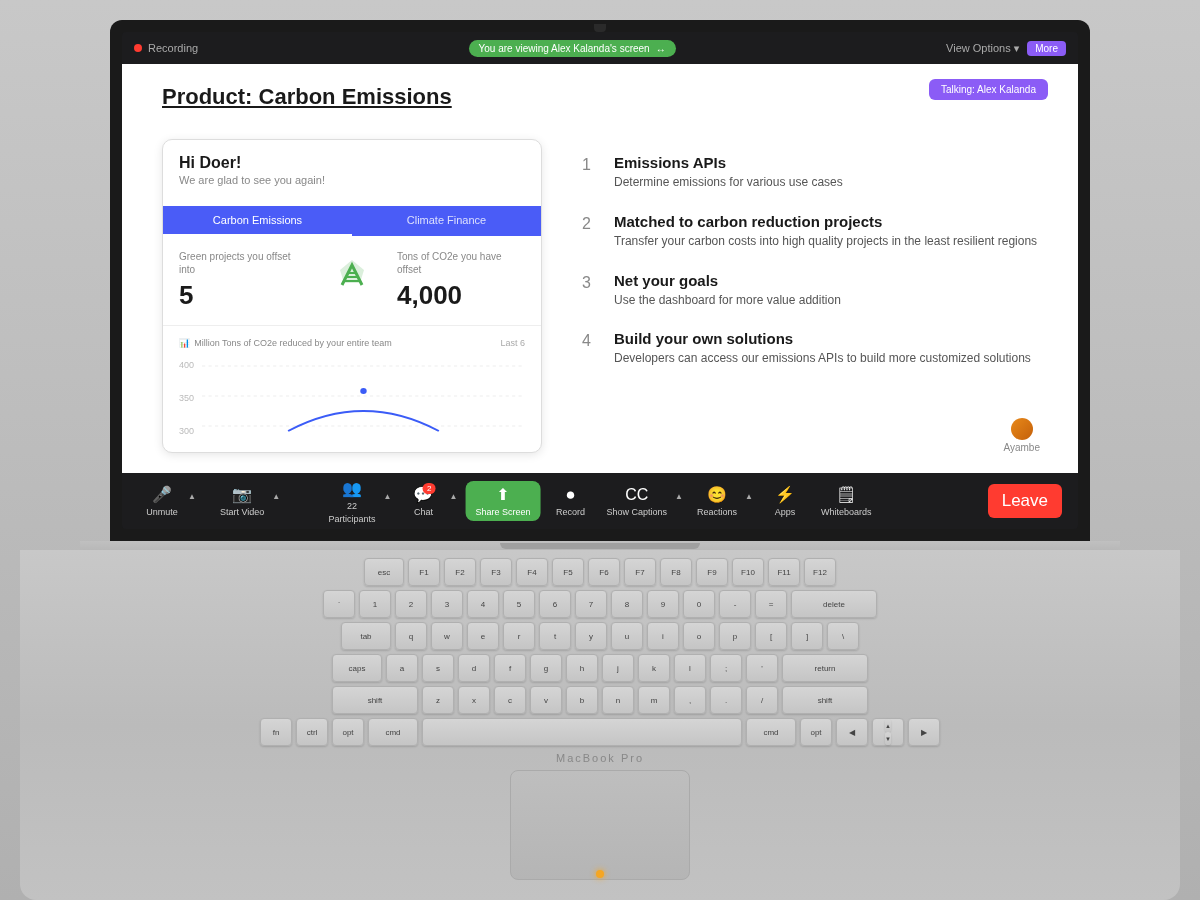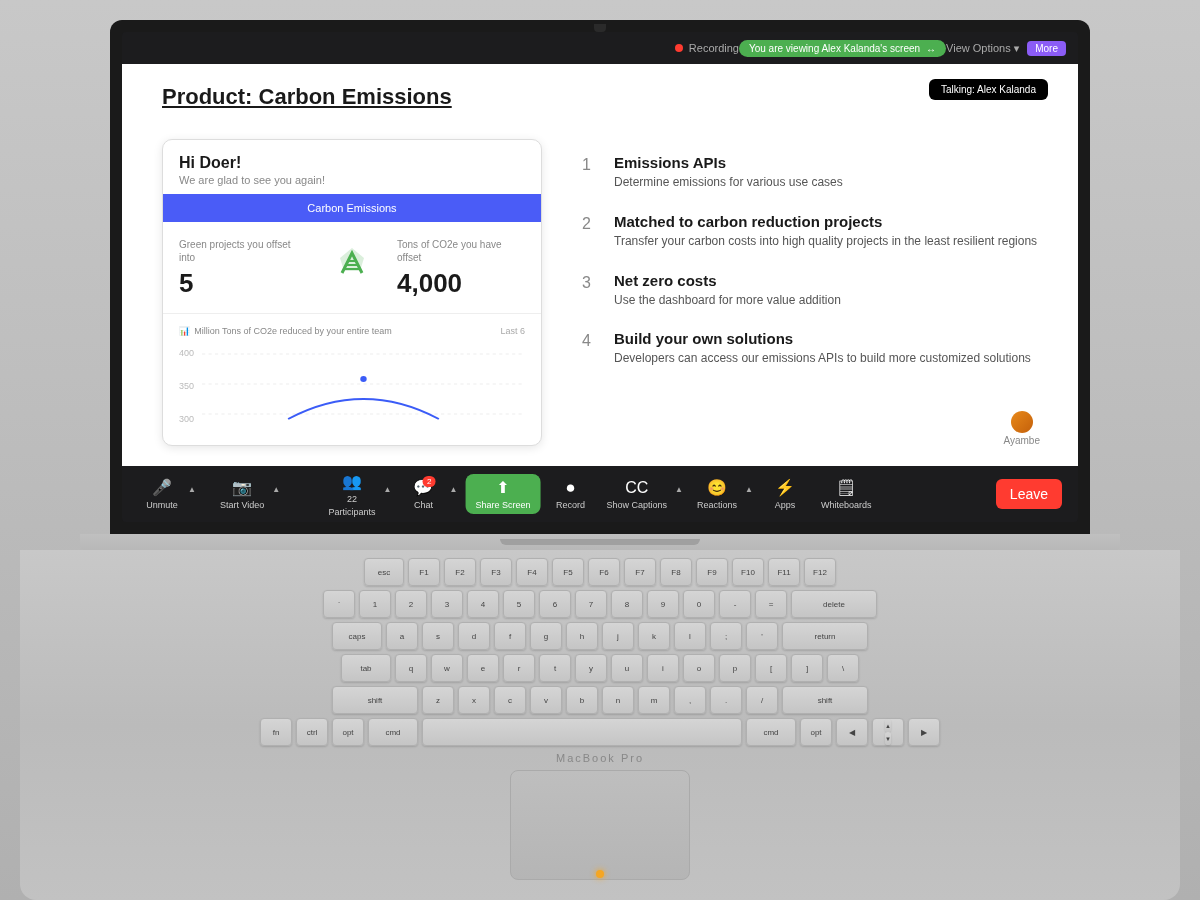--- a/index.html
+++ b/index.html
@@ -55,21 +55,21 @@
       display: flex;
       flex-direction: column;
     }
 
     
     .zoom-top-bar {
       height: 32px;
       background: #1c1c1e;
       display: flex;
       align-items: center;
-      justify-content: flex-end;
+      justify-content: space-between;
       padding: 0 12px;
       flex-shrink: 0;
     }
 
     .zoom-recording {
       display: flex;
       align-items: center;
       gap: 6px;
       font-size: 11px;
       color: #aaa;
@@ -136,21 +136,21 @@
       font-weight: 700;
       color: #1a1a1a;
       text-decoration: underline;
       text-decoration-color: #1a1a1a;
     }
 
     .talking-badge {
       position: absolute;
       top: 15px;
       right: 30px;
-      background: #000000;
+      background: #8b5cf6;
       color: white;
       font-size: 10px;
       padding: 5px 12px;
       border-radius: 6px;
     }
 
     
     .dashboard-mockup {
       margin-top: 45px;
       width: 380px;
@@ -175,20 +175,21 @@
     .dash-sub {
       font-size: 11px;
       color: #888;
       margin-top: 2px;
     }
 
     .dash-tabs {
       background: #4a5cf7;
       display: flex;
       padding: 0;
+      margin-top: 12px;
     }
 
     .dash-tab {
       flex: 1;
       text-align: center;
       padding: 8px;
       font-size: 11px;
       color: white;
       opacity: 0.8;
     }
@@ -413,21 +414,21 @@
     .toolbar-btn-wrapper {
       position: relative;
     }
 
     .leave-btn {
       background: #ff3b30;
       color: white;
       border: none;
       border-radius: 6px;
       padding: 7px 14px;
-      font-size: 14px;
+      font-size: 17px;
       cursor: pointer;
       font-weight: 500;
     }
 
     
     .laptop-base {
       width: 1040px;
       background: linear-gradient(180deg, #c0c0c0 0%, #b8b8b8 100%);
       height: 20px;
       border-radius: 0 0 4px 4px;
@@ -548,20 +549,21 @@
           <div class="slide-title">Product: Carbon Emissions</div>
           <div class="talking-badge">Talking: Alex Kalanda</div>
 
           <div class="dashboard-mockup">
             <div class="dash-header">
               <div class="dash-greeting">Hi Doer!</div>
               <div class="dash-sub">We are glad to see you again!</div>
             </div>
             <div class="dash-tabs">
               <div class="dash-tab active">Carbon Emissions</div>
+              <div class="dash-tab">Climate Finance</div>
             </div>
             <div class="dash-stats">
               <div class="dash-stat-left">
                 <div class="dash-stat-label">Green projects you offset into</div>
                 <div class="dash-stat-value">5</div>
               </div>
               <div class="dash-logo">
                 <svg viewBox="0 0 40 40" fill="none">
                   <path d="M20 5 L32 15 L28 28 L12 28 L8 15 Z" fill="#4caf50" opacity="0.2"></path>
                   <path d="M10 30 L20 10 L30 30" stroke="#4caf50" stroke-width="3" fill="none"></path>
@@ -613,21 +615,21 @@
             <div class="feature-item">
               <span class="feature-num">2</span>
               <div class="feature-content">
                 <div class="feature-title">Matched to carbon reduction projects</div>
                 <div class="feature-desc">Transfer your carbon costs into high quality projects in the least resilient regions</div>
               </div>
             </div>
             <div class="feature-item">
               <span class="feature-num">3</span>
               <div class="feature-content">
-                <div class="feature-title">Net zero costs</div>
+                <div class="feature-title">Net your goals</div>
                 <div class="feature-desc">Use the dashboard for more value addition</div>
               </div>
             </div>
             <div class="feature-item">
               <span class="feature-num">4</span>
               <div class="feature-content">
                 <div class="feature-title">Build your own solutions</div>
                 <div class="feature-desc">Developers can access our emissions APIs to build more customized solutions</div>
               </div>
             </div>
@@ -760,50 +762,50 @@
         <div class="key key-fn">7</div>
         <div class="key key-fn">8</div>
         <div class="key key-fn">9</div>
         <div class="key key-fn">0</div>
         <div class="key key-fn">-</div>
         <div class="key key-fn">=</div>
         <div class="key key-wider">delete</div>
       </div>
 
       <div class="key-row">
-        <div class="key key-wide">caps</div>
-        <div class="key key-fn">a</div>
-        <div class="key key-fn">s</div>
-        <div class="key key-fn">d</div>
-        <div class="key key-fn">f</div>
-        <div class="key key-fn">g</div>
-        <div class="key key-fn">h</div>
-        <div class="key key-fn">j</div>
-        <div class="key key-fn">k</div>
-        <div class="key key-fn">l</div>
-        <div class="key key-fn">;</div>
-        <div class="key key-fn">'</div>
-        <div class="key key-wider">return</div>
-      </div>
-
-      <div class="key-row">
         <div class="key key-wide">tab</div>
         <div class="key key-fn">q</div>
         <div class="key key-fn">w</div>
         <div class="key key-fn">e</div>
         <div class="key key-fn">r</div>
         <div class="key key-fn">t</div>
         <div class="key key-fn">y</div>
         <div class="key key-fn">u</div>
         <div class="key key-fn">i</div>
         <div class="key key-fn">o</div>
         <div class="key key-fn">p</div>
         <div class="key key-fn">[</div>
         <div class="key key-fn">]</div>
         <div class="key key-fn">\</div>
+      </div>
+
+      <div class="key-row">
+        <div class="key key-wide">caps</div>
+        <div class="key key-fn">a</div>
+        <div class="key key-fn">s</div>
+        <div class="key key-fn">d</div>
+        <div class="key key-fn">f</div>
+        <div class="key key-fn">g</div>
+        <div class="key key-fn">h</div>
+        <div class="key key-fn">j</div>
+        <div class="key key-fn">k</div>
+        <div class="key key-fn">l</div>
+        <div class="key key-fn">;</div>
+        <div class="key key-fn">'</div>
+        <div class="key key-wider">return</div>
       </div>
 
       <div class="key-row">
         <div class="key key-wider">shift</div>
         <div class="key key-fn">z</div>
         <div class="key key-fn">x</div>
         <div class="key key-fn">c</div>
         <div class="key key-fn">v</div>
         <div class="key key-fn">b</div>
         <div class="key key-fn">n</div>

